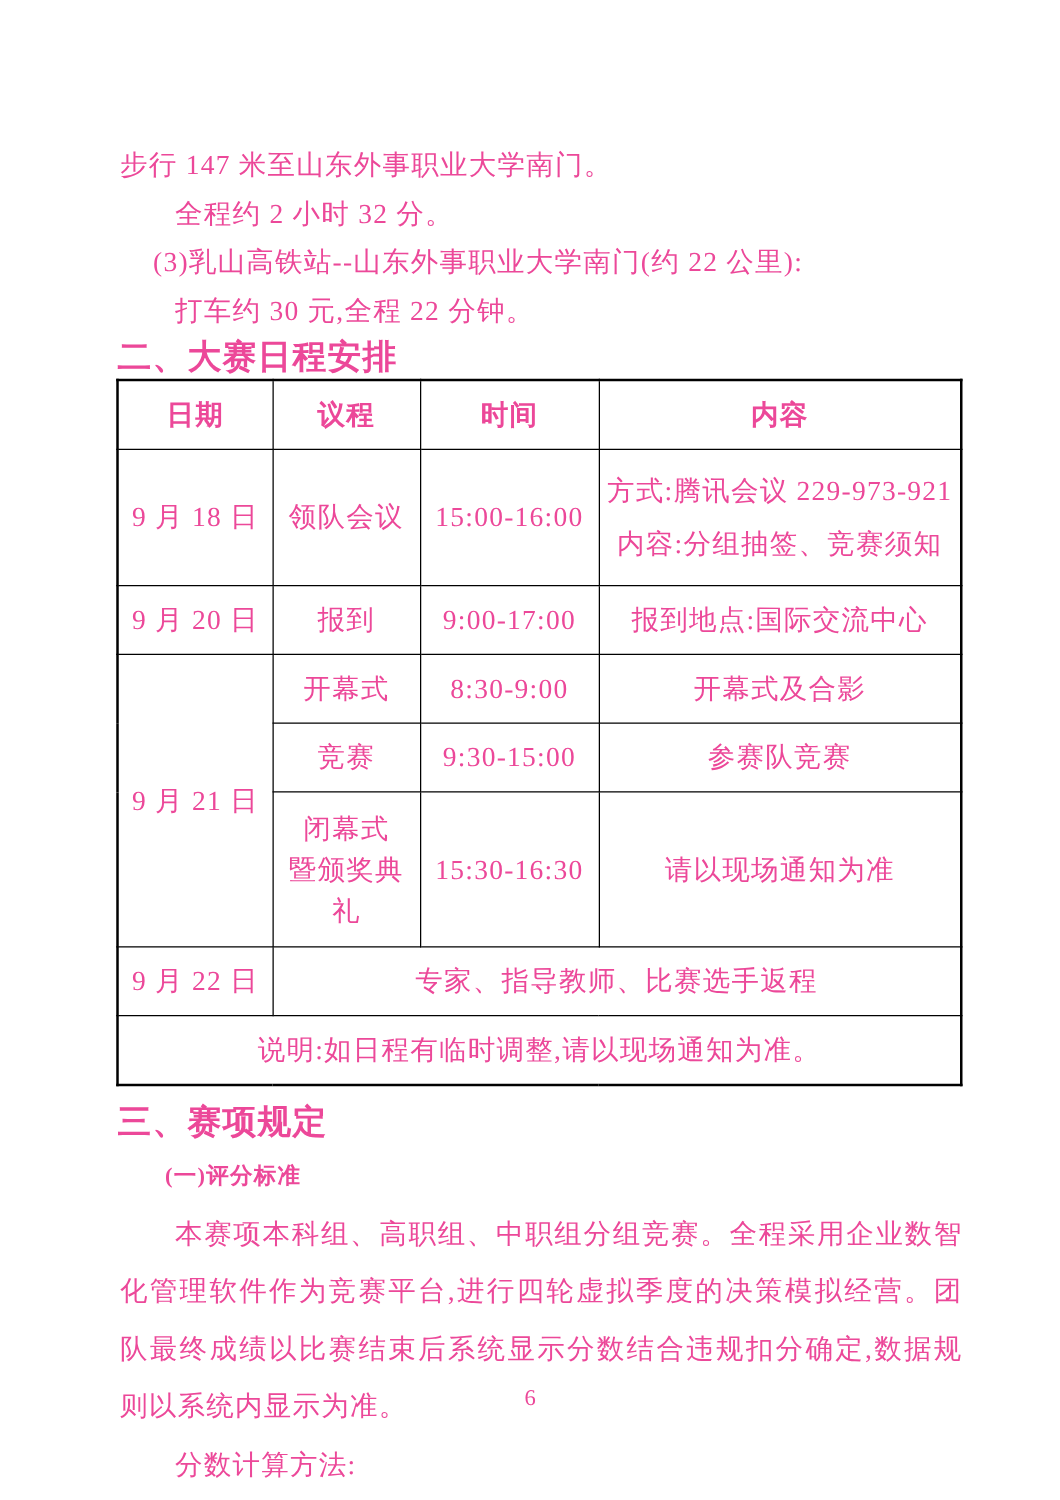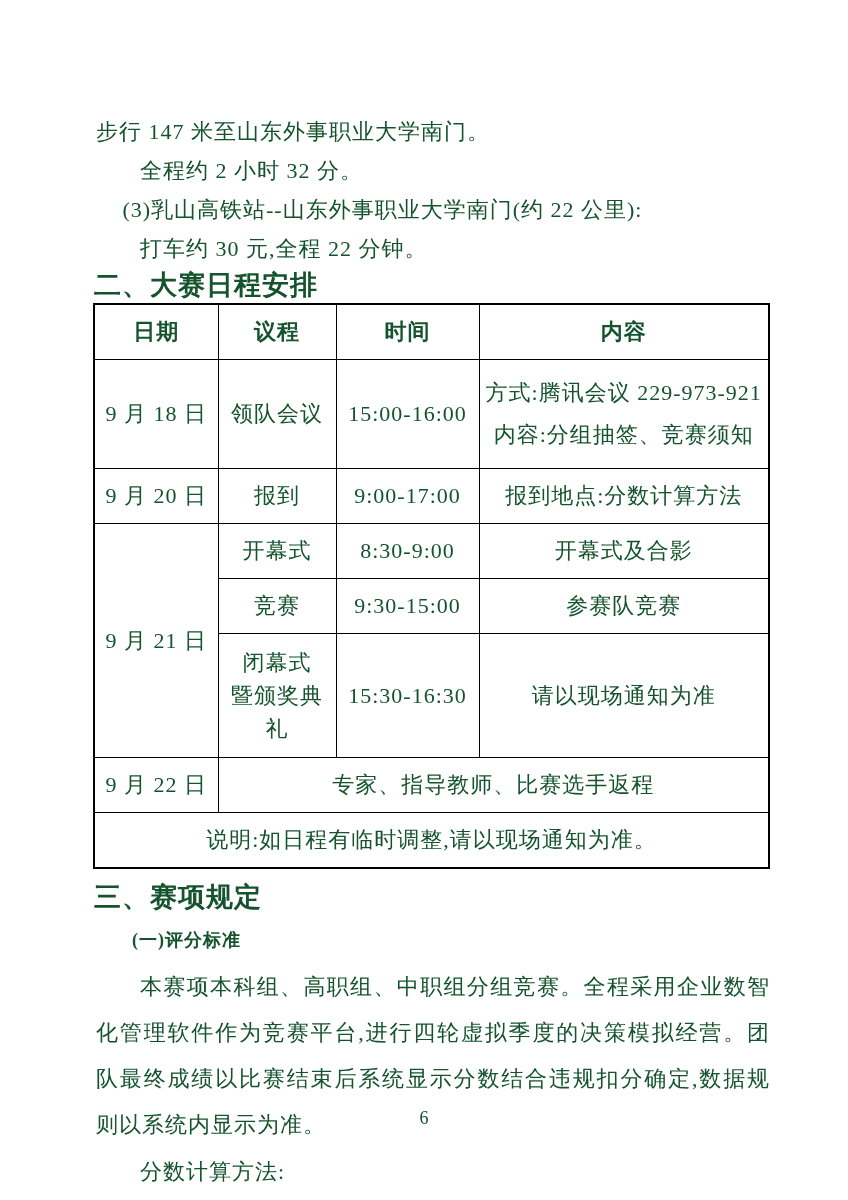--- a/index.html
+++ b/index.html
@@ -1,21 +1,21 @@
 <!DOCTYPE html>
 <html><head>
 <meta charset="utf-8">
 <style>
   html,body { margin:0; padding:0; background:#ffffff; }
   .page {
     position:relative;
     width:848px; height:1200px;
     margin:0 auto;
     background:#ffffff;
-    color:#14532d;
+    color:#ec4899;
     font-family:"Liberation Serif","DejaVu Serif",serif;
     box-sizing:border-box;
     padding:112px 78px 0 96px;
     overflow:hidden;
   }
   
   .t-line { font-size:22px; line-height:39px; letter-spacing:1px; white-space:nowrap; }
   .ind2  { text-indent:2em; }
   .ind13 { text-indent:1.2em; }
 
@@ -113,21 +113,21 @@
         <td>15:00-16:00</td>
         <td class="cell-left two-line">
           <div>方式:腾讯会议 229-973-921</div>
           <div>内容:分组抽签、竞赛须知</div>
         </td>
       </tr>
       <tr class="row-r2">
         <td>9 月 20 日</td>
         <td>报到</td>
         <td>9:00-17:00</td>
-        <td class="cell-left">报到地点:分数计算方法</td>
+        <td class="cell-left">报到地点:国际交流中心</td>
       </tr>
       <tr class="row-r3">
         <td rowspan="3">9 月 21 日</td>
         <td>开幕式</td>
         <td>8:30-9:00</td>
         <td>开幕式及合影</td>
       </tr>
       <tr class="row-r4">
         <td>竞赛</td>
         <td>9:30-15:00</td>

